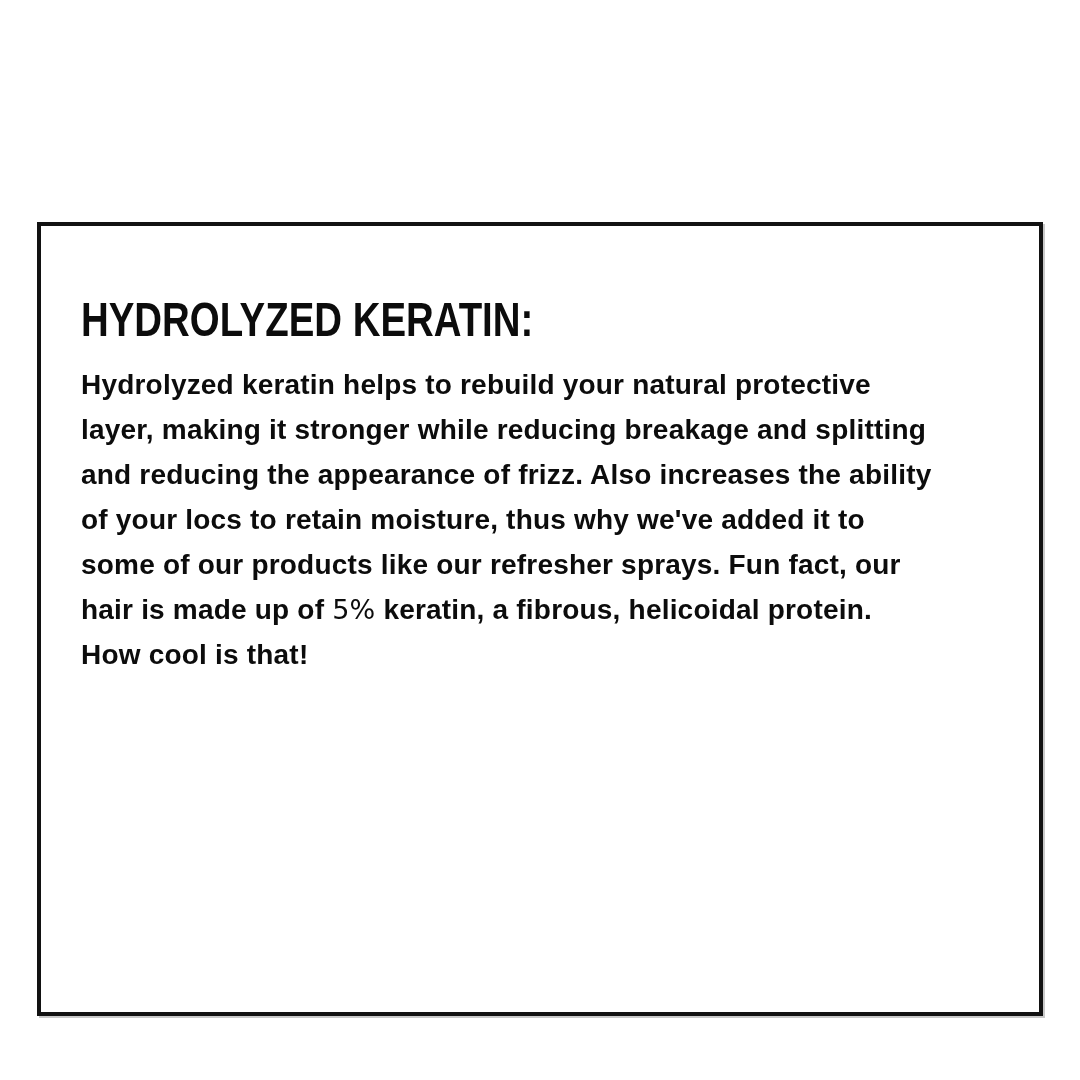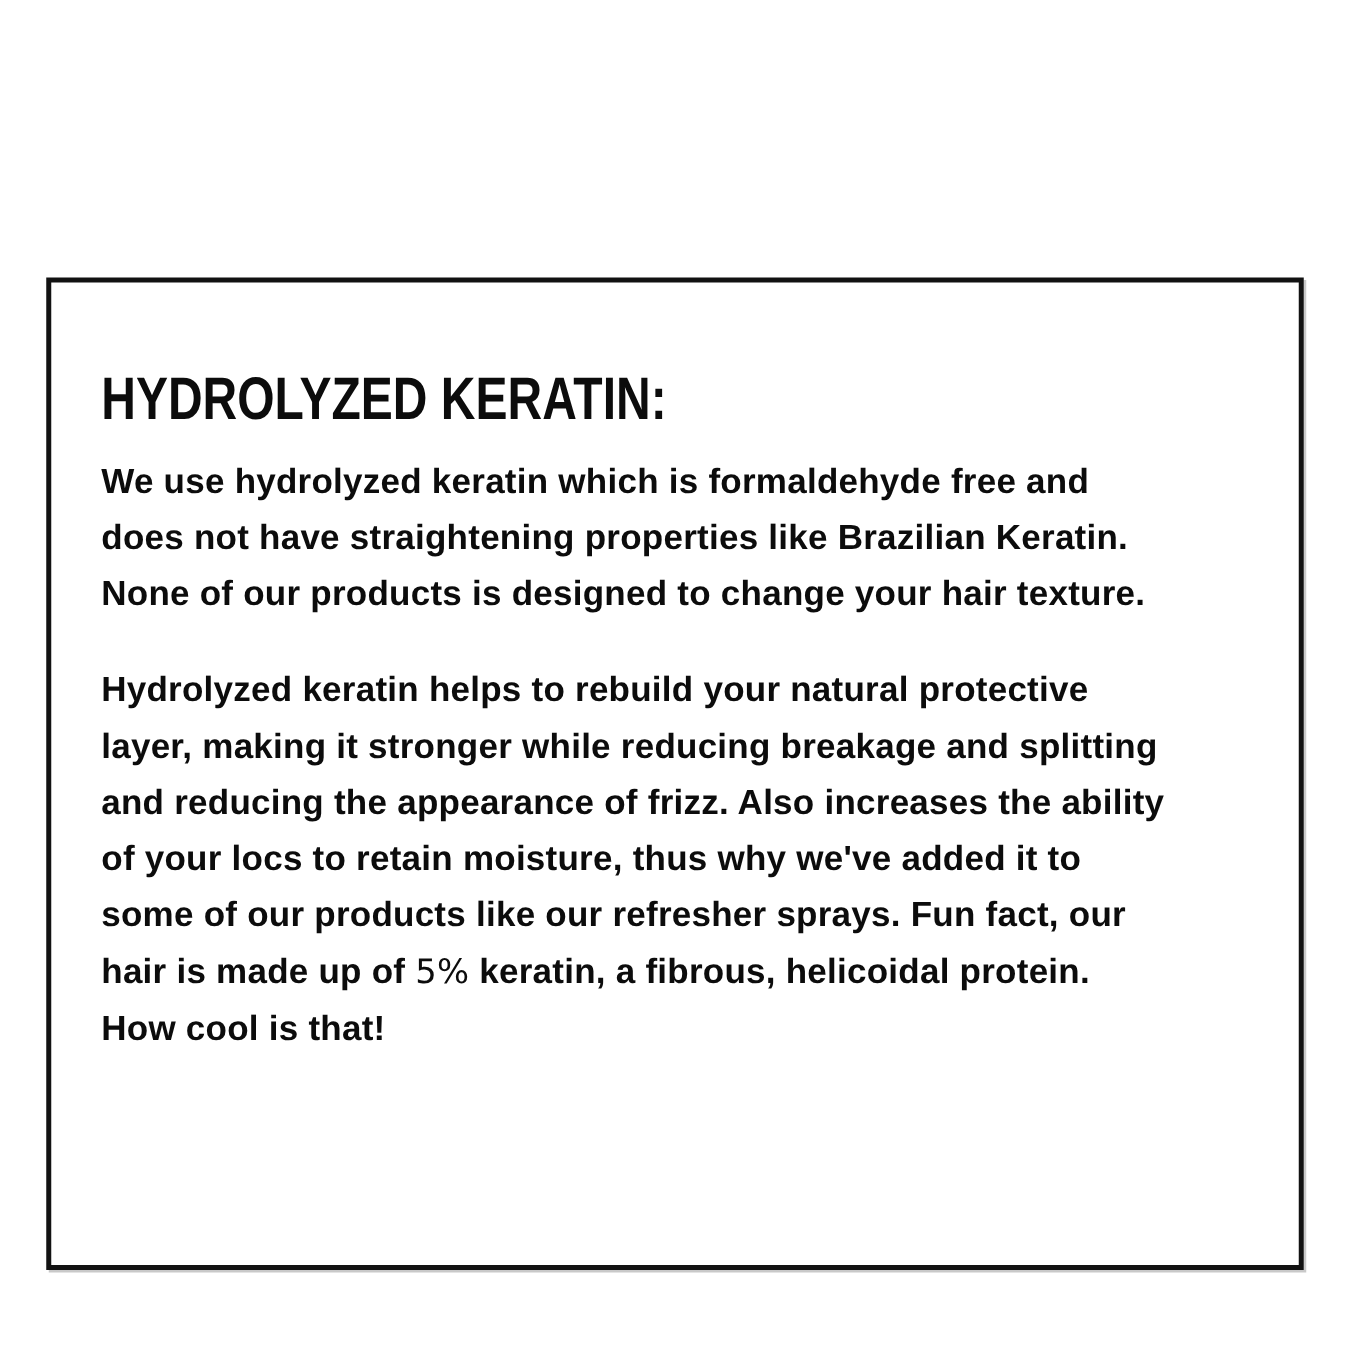--- a/index.html
+++ b/index.html
@@ -52,23 +52,20 @@
     font-family: "DejaVu Sans", sans-serif;
     font-size: 27px;
   }
 </style>
 </head>
 <body>
 
 <div class="canvas">
   <div class="card">
     <h1 class="card-heading">HYDROLYZED KERATIN:</h1>
-    <p class="card-paragraph">We use hydrolyzed keratin which is formaldehyde free and
-does not have straightening properties like Brazilian Keratin.
-None of our products is designed to change your hair texture.</p>
     <p class="card-paragraph"><span>Hydrolyzed keratin helps to rebuild your natural protective
 layer, making it stronger while reducing breakage and splitting
 and reducing the appearance of frizz. Also increases the ability
 of your locs to retain moisture, thus why we've added it to
 some of our products like our refresher sprays. Fun fact, our
 hair is made up of </span><span class="alt-num">5%</span><span> keratin, a fibrous, helicoidal protein.
 How cool is that!</span></p>
   </div>
 </div>
 

